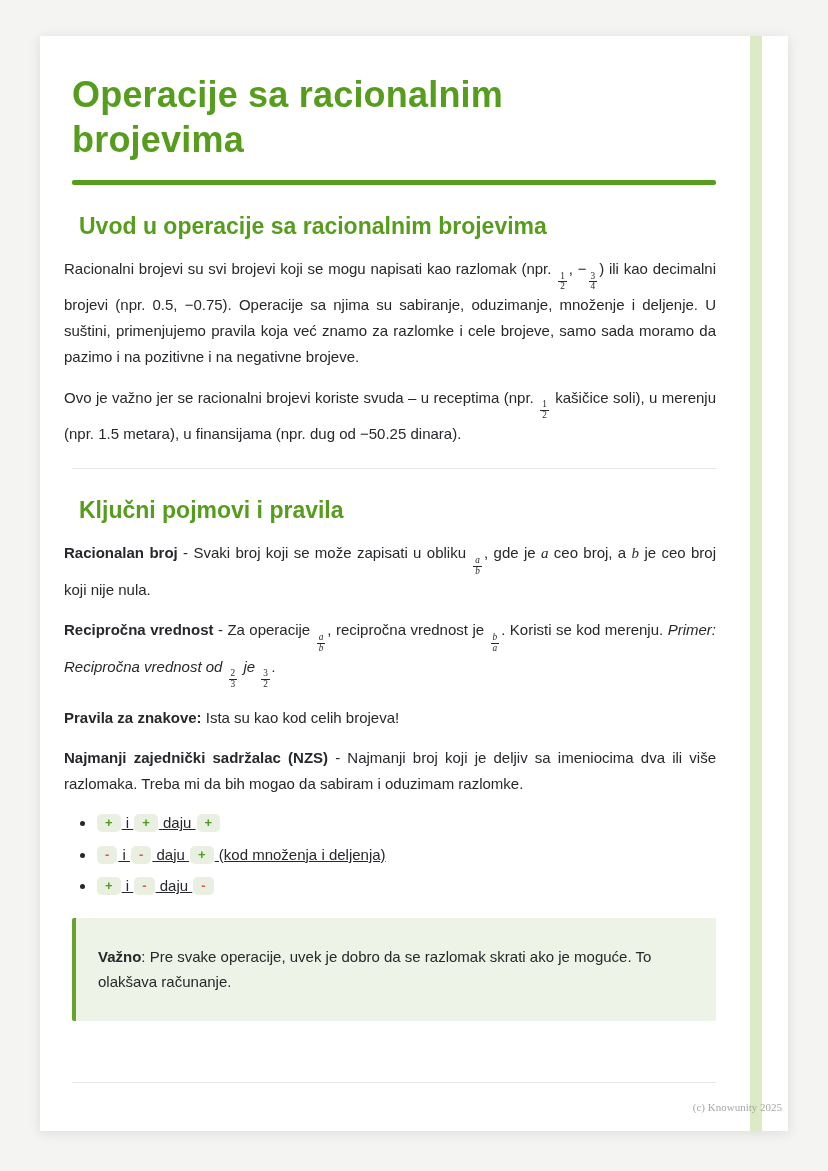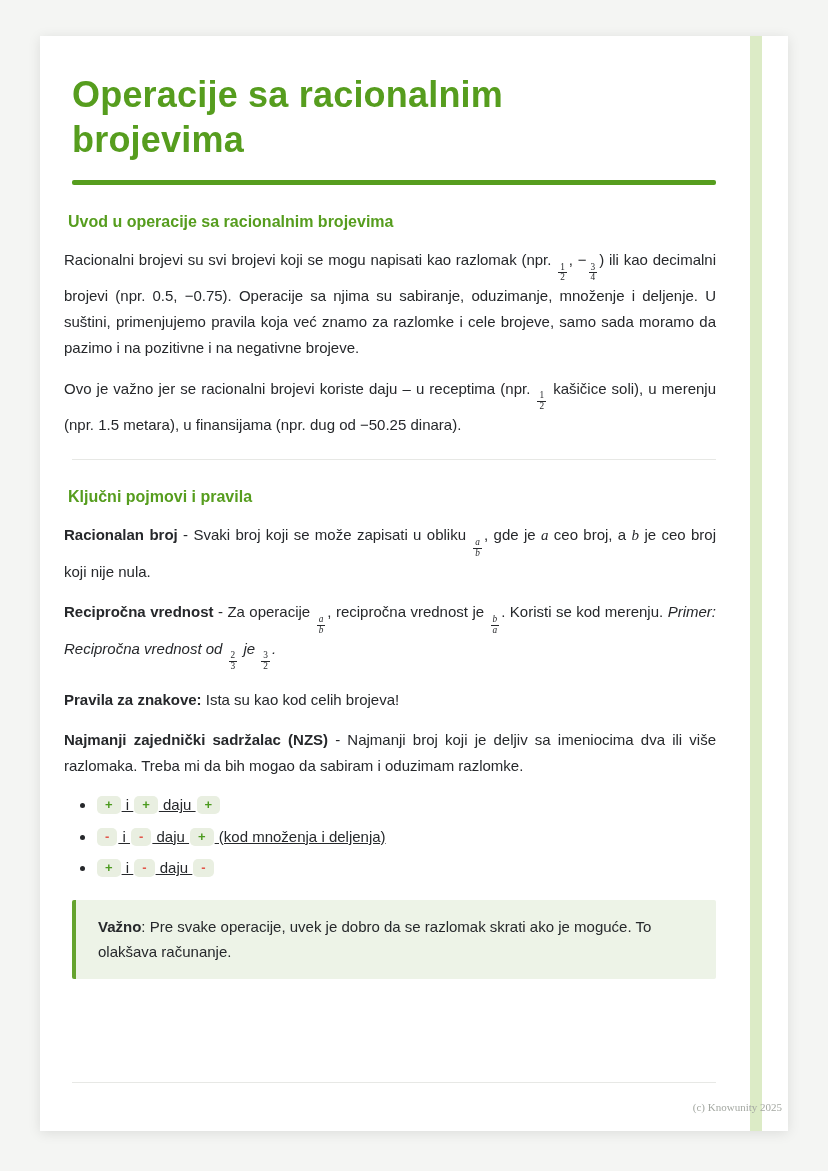--- a/index.html
+++ b/index.html
@@ -27,22 +27,22 @@
     font-size:36px;line-height:1.25;
     font-weight:bold;
     color:var(--accent,#569d1e);
     letter-spacing:0.2px;
   }
   .title-rule{
     height:5px;background:var(--accent,#569d1e);
     margin:18px 72px 0 32px;border-radius:2px;
   }
   h2.section-heading{
-    margin:28px 72px 16px 28px;
-    font-size:16px;font-weight:bold;
+    margin:28px 72px 16px 39px;
+    font-size:23px;font-weight:bold;
     color:var(--accent,#569d1e);
   }
   p.para{
     margin:0 72px 15px 24px;
     font-size:15px;line-height:1.72;
     color:#26282b;
     text-align:justify;
   }
   .mvar{font-family:"Liberation Serif",serif;font-style:italic;}
   .frac{
@@ -71,21 +71,21 @@
     font-weight:bold;font-size:13px;line-height:1.1;
     vertical-align:1px;text-align:center;
   }
   .badge.plus{color:var(--plus,#4c9a1f);}
   .badge.minus{color:var(--minus,#e2574b);}
   .callout{
     margin:20px 72px 0 32px;
     background:var(--callout-bg,#edf3e7);
     border-left:4px solid var(--callout-border,#65a32e);
     border-radius:2px;
-    padding:14px 22px;
+    padding:26px 22px;
     font-size:15px;line-height:1.7;color:#26282b;
   }
   hr.soft{
     border:none;border-top:1px solid #e7e8e5;
     margin:22px 72px 22px 32px;
   }
   hr.footer-rule{
     position:absolute;left:32px;right:72px;bottom:48px;
     margin:0;border:none;border-top:1px solid #e7e8e5;
   }
@@ -103,21 +103,21 @@
   <div class="title-rule"></div>
   <div id="sections">
       <h2 class="section-heading">Uvod u operacije sa racionalnim brojevima</h2>
       <p class="para"><span>Racionalni brojevi su svi brojevi koji se mogu napisati kao razlomak (npr. </span><span class="frac">
           <span class="fn">1</span>
           <span class="fd">2</span>
         </span><span>, −</span><span class="frac">
           <span class="fn">3</span>
           <span class="fd">4</span>
         </span><span>) ili kao decimalni brojevi (npr. 0.5, −0.75). Operacije sa njima su sabiranje, oduzimanje, množenje i deljenje. U suštini, primenjujemo pravila koja već znamo za razlomke i cele brojeve, samo sada moramo da pazimo i na pozitivne i na negativne brojeve.</span></p>
-      <p class="para"><span>Ovo je važno jer se racionalni brojevi koriste daju – u receptima (npr. </span><span class="frac">
+      <p class="para"><span>Ovo je važno jer se racionalni brojevi koriste svuda – u receptima (npr. </span><span class="frac">
           <span class="fn">1</span>
           <span class="fd">2</span>
         </span><span> kašičice soli), u merenju (npr. 1.5 metara), u finansijama (npr. dug od −50.25 dinara).</span></p>
       <hr class="soft">
       <h2 class="section-heading">Ključni pojmovi i pravila</h2>
       <p class="para"><strong>Racionalan broj</strong><span> - Svaki broj koji se može zapisati u obliku </span><span class="frac ital">
           <span class="fn">a</span>
           <span class="fd">b</span>
         </span><span>, gde je </span><span class="mvar">a</span><span> ceo broj, a </span><span class="mvar">b</span><span> je ceo broj koji nije nula.</span></p>
       <p class="para"><strong>Recipročna vrednost</strong><span> - Za operacije </span><span class="frac ital">

